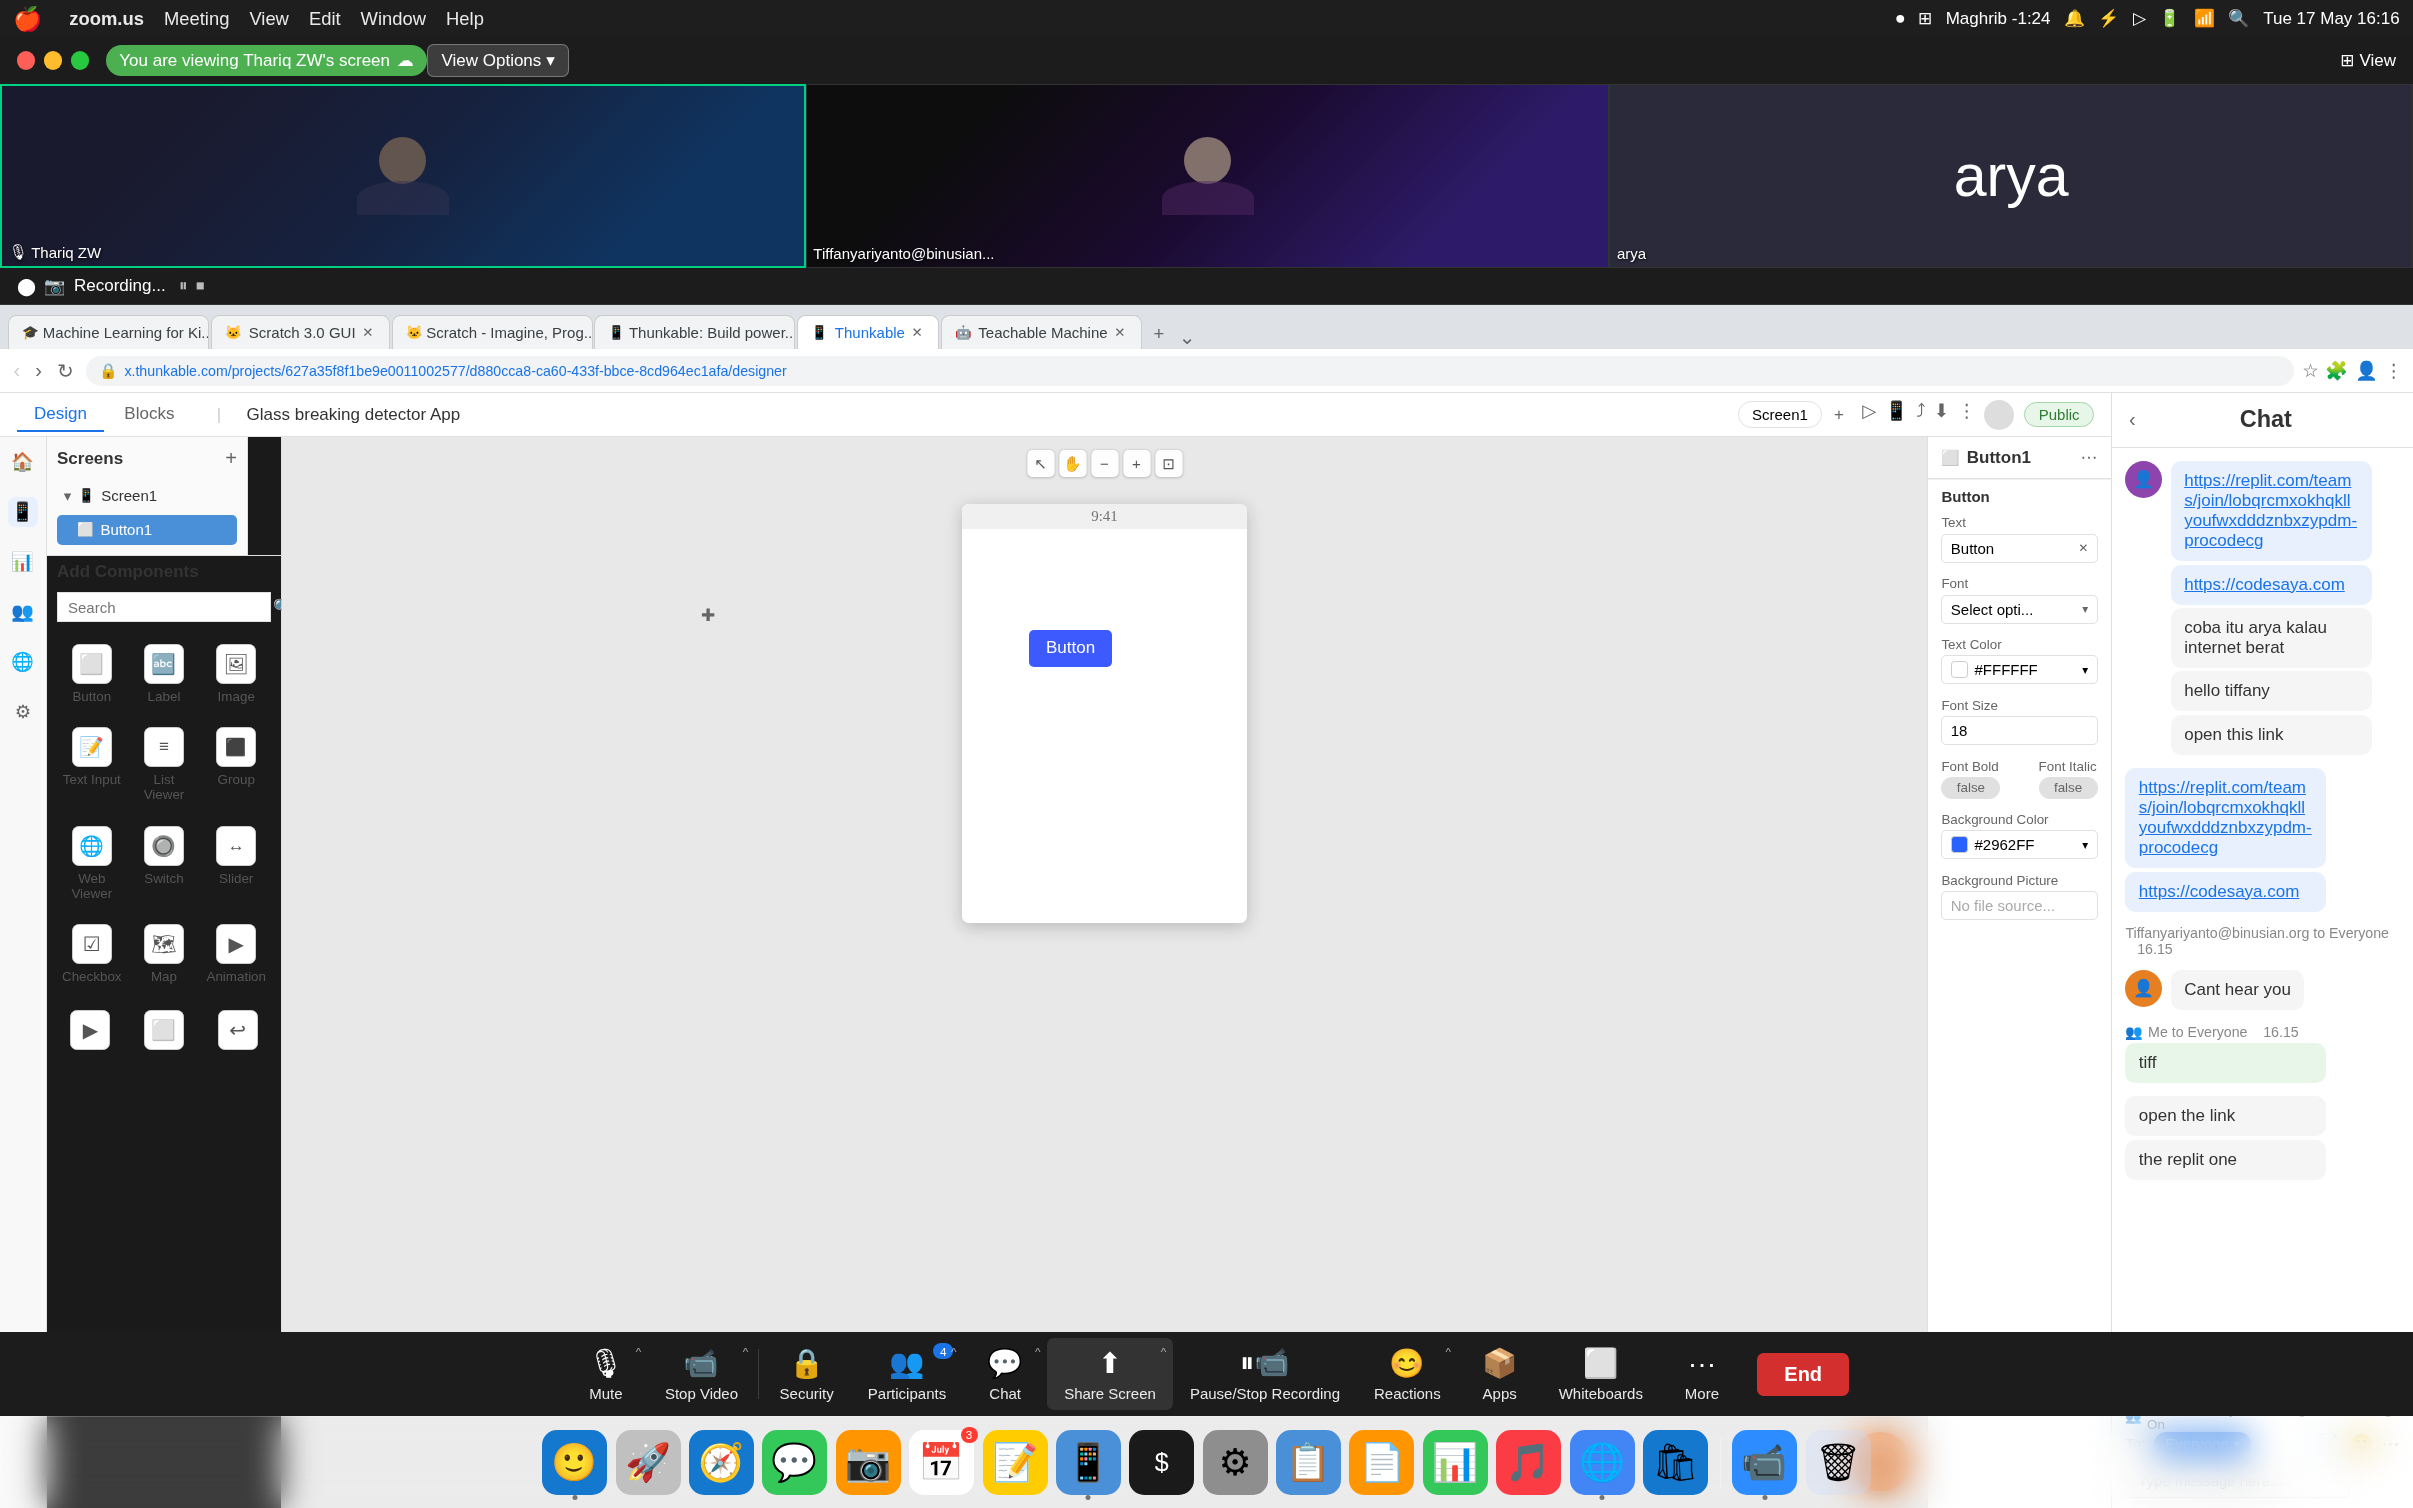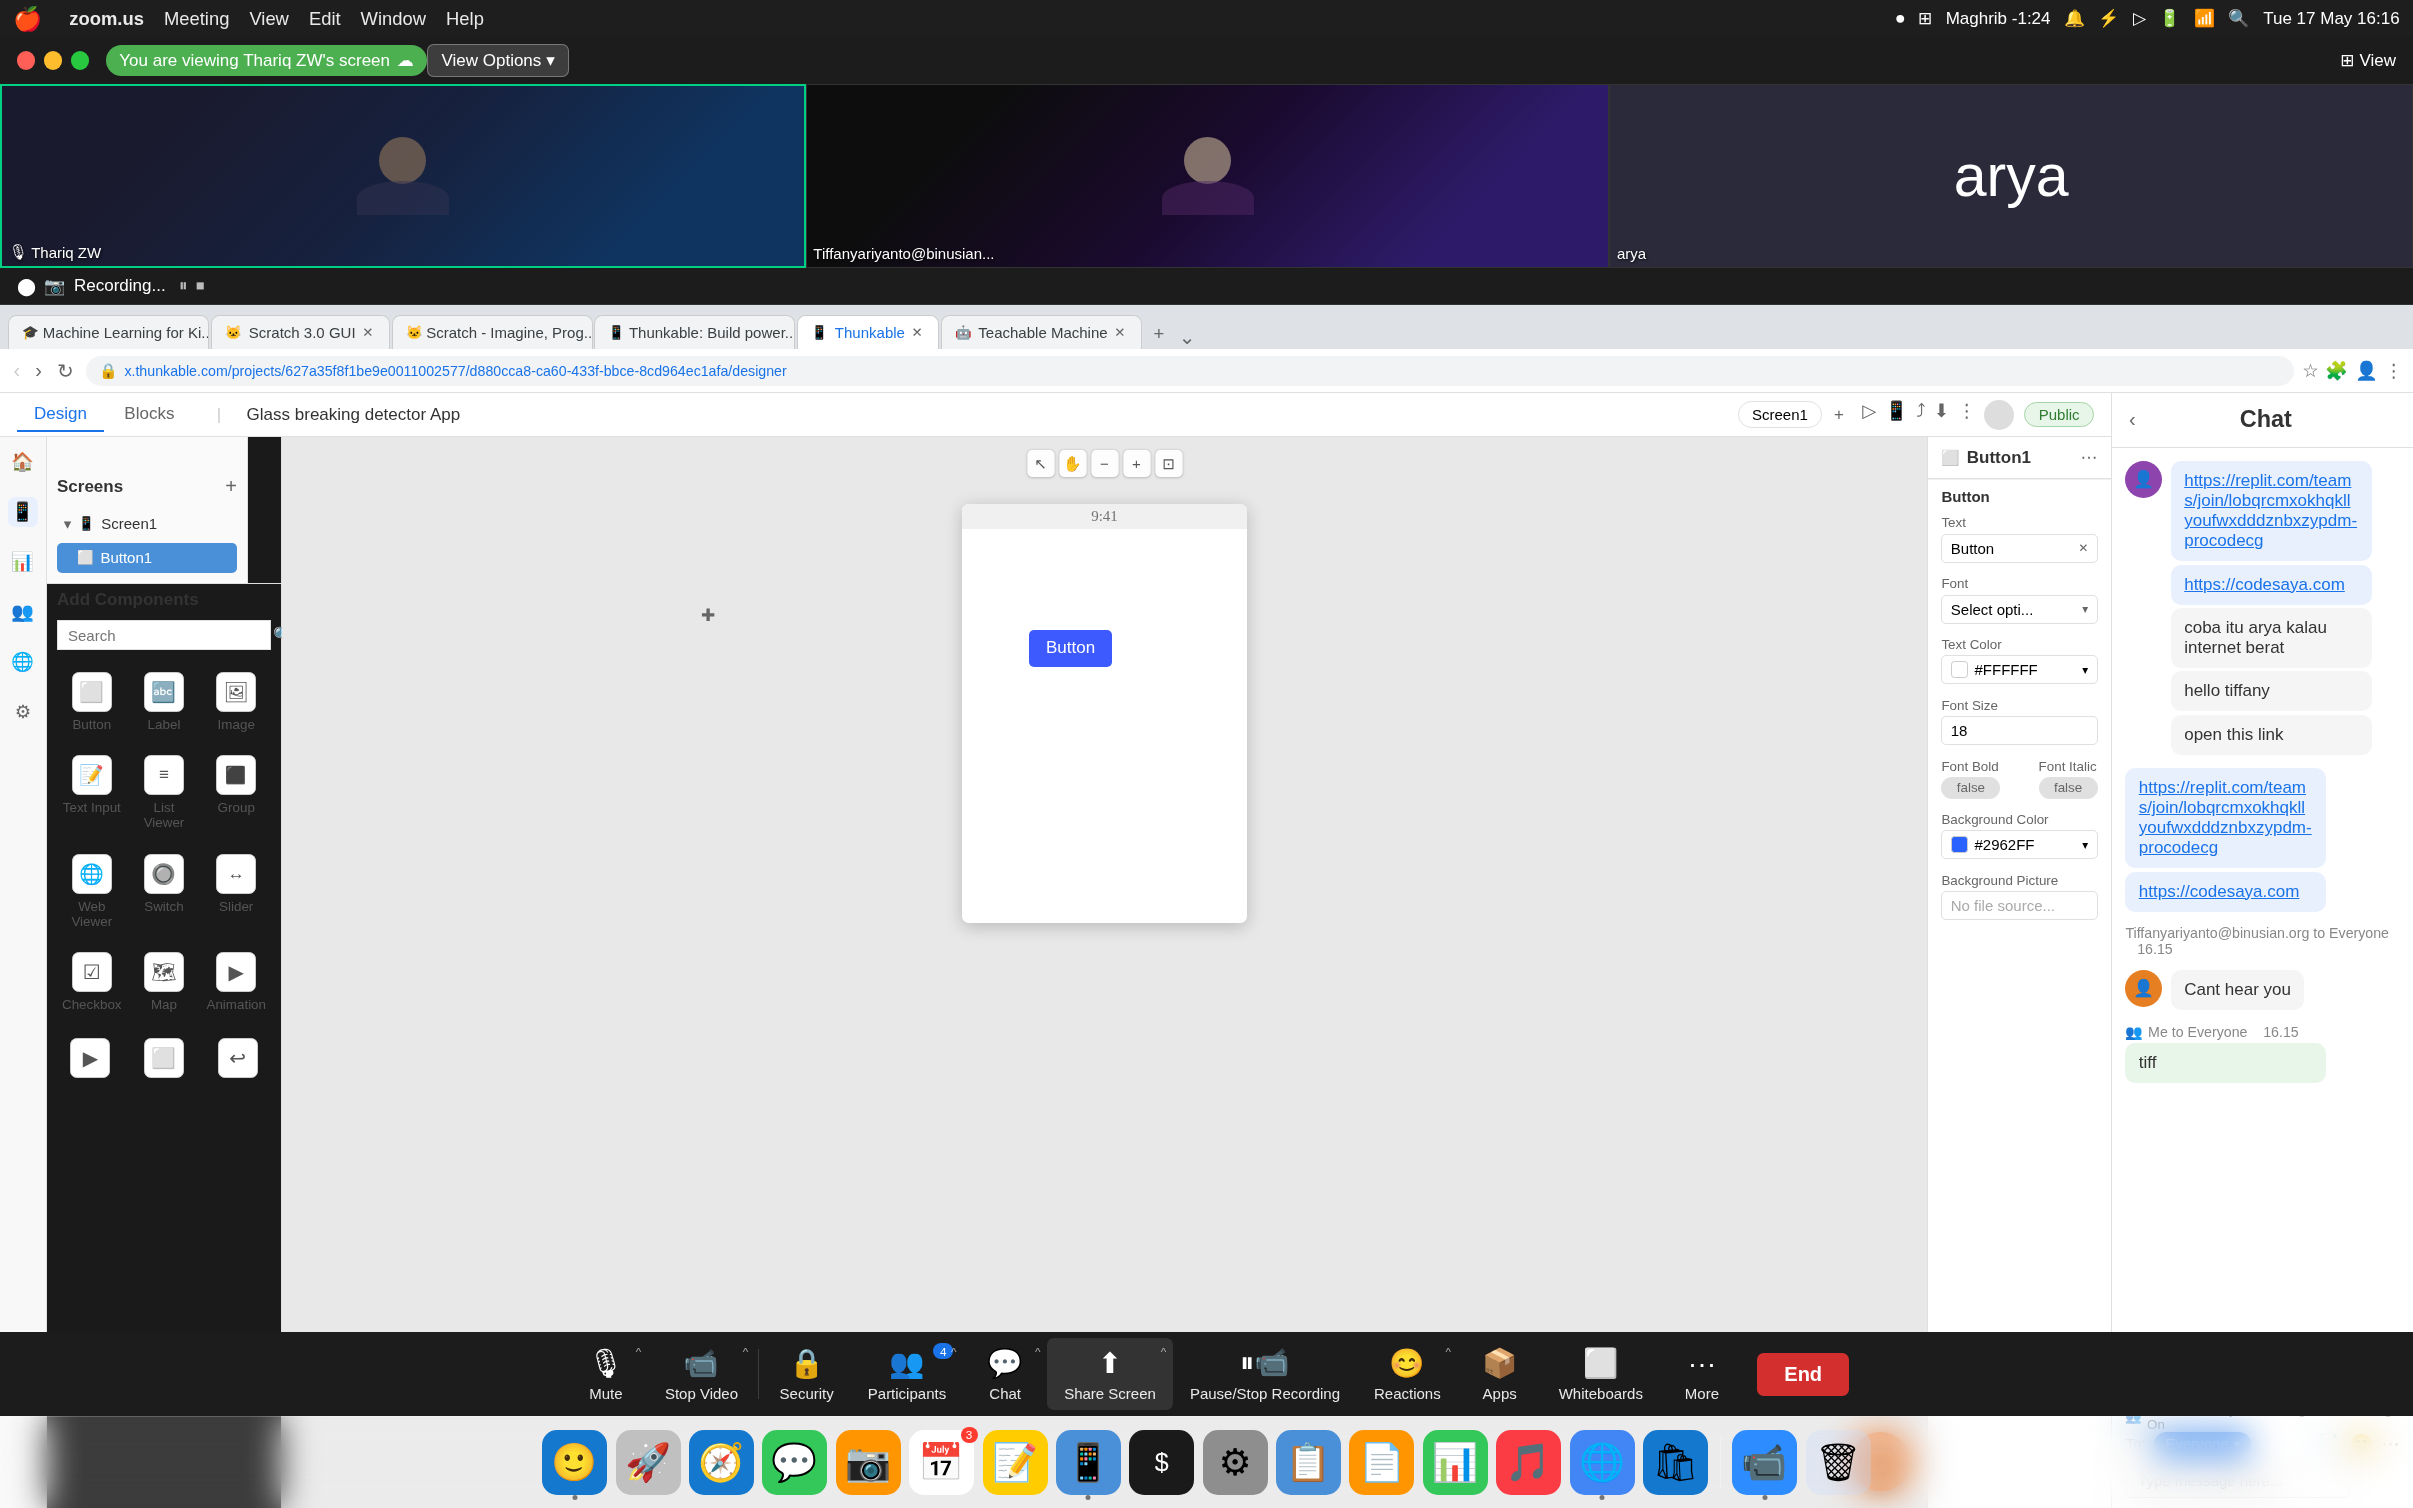--- a/index.html
+++ b/index.html
@@ -126,21 +126,21 @@
       display: flex; align-items: center; gap: 5px;
     }
     .screen-tab.active { background: white; border: 0.8px solid #e0e0e0; }
     .screen-tab-add { padding: 3.4px 8.4px; font-size: 17px; color: #666; cursor: pointer; }
 
     
     .screens-panel {
       width: 201px; border-right: 0.8px solid #e0e0e0; background: #fafafa; padding: 10px;
     }
     .screens-header {
-      display: flex; align-items: center; justify-content: space-between; margin-bottom: 10px; margin-top: 28px;
+      display: flex; align-items: center; justify-content: space-between; margin-bottom: 10px;
     }
     .screens-title { font-size: 17px; font-weight: 600; color: #333; }
     .add-btn { font-size: 20px; color: #666; cursor: pointer; }
     .screen-item {
       display: flex; align-items: center; gap: 6.7px; padding: 6.7px; border-radius: 5px; cursor: pointer;
     }
     .screen-item .expand-icon { color: #666; font-size: 15px; }
     .screen-item .screen-icon { font-size: 13.4px; }
     .screen-item .screen-name { font-size: 15px; color: #333; }
 
@@ -755,20 +755,24 @@
         </div>
 
         <div class="chat-msg">
           <span style="font-size:14.2px;color:#888;display:flex;align-items:center;gap:5px;">
             <span>👥</span>
             Me to Everyone &nbsp;&nbsp; 16.15
           </span>
           <div class="chat-bubble text" style="background:#e8f5e9;margin-left:0;">tiff</div>
         </div>
 
+        <div class="chat-msg">
+          <div class="chat-bubble text" style="font-weight:500;">open the link</div>
+          <div class="chat-bubble text">the replit one</div>
+        </div>
 
       </div>
 
       <div class="chat-footer">
         <div class="chat-privacy">
           <span>👥</span>
           <span>Who can see your messages? Recording On</span>
         </div>
         <div class="chat-to-row">
           <span>To:</span>

